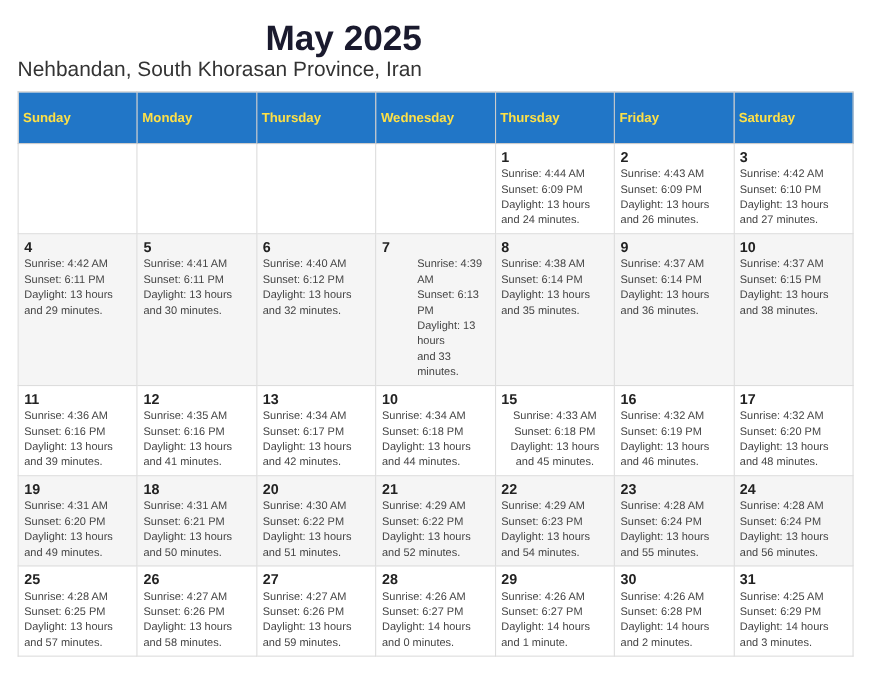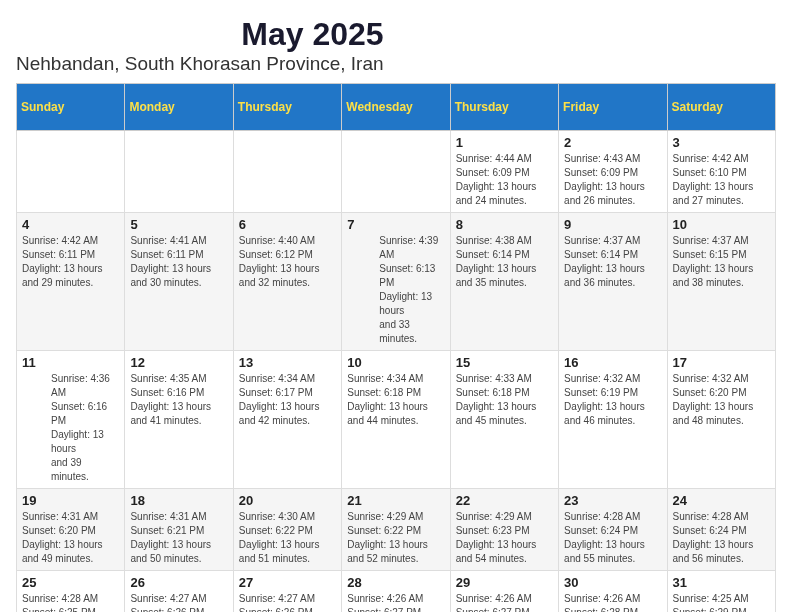--- a/index.html
+++ b/index.html
@@ -192,21 +192,21 @@
           <span class="day-number">10</span>
           <div class="day-info" style="white-space: pre-line;">Sunrise: 4:37 AM
 Sunset: 6:15 PM
 Daylight: 13 hours
 and 38 minutes.</div>
         </td>
       </tr>
       <tr>
         <td>
           <span class="day-number">11</span>
-          <div class="day-info" style="white-space: pre-line; margin-left: 29px;">Sunrise: 4:36 AM
+          <div class="day-info" style="white-space: pre-line;">Sunrise: 4:36 AM
 Sunset: 6:16 PM
 Daylight: 13 hours
 and 39 minutes.</div>
         </td>
         <td>
           <span class="day-number">12</span>
           <div class="day-info" style="white-space: pre-line;">Sunrise: 4:35 AM
 Sunset: 6:16 PM
 Daylight: 13 hours
 and 41 minutes.</div>
@@ -220,21 +220,21 @@
         </td>
         <td>
           <span class="day-number">10</span>
           <div class="day-info" style="white-space: pre-line;">Sunrise: 4:34 AM
 Sunset: 6:18 PM
 Daylight: 13 hours
 and 44 minutes.</div>
         </td>
         <td>
           <span class="day-number">15</span>
-          <div class="day-info" style="white-space: pre-line;">Sunrise: 4:33 AM
+          <div class="day-info" style="white-space: pre-line; text-align: center;">Sunrise: 4:33 AM
 Sunset: 6:18 PM
 Daylight: 13 hours
 and 45 minutes.</div>
         </td>
         <td>
           <span class="day-number">16</span>
           <div class="day-info" style="white-space: pre-line;">Sunrise: 4:32 AM
 Sunset: 6:19 PM
 Daylight: 13 hours
 and 46 minutes.</div>

